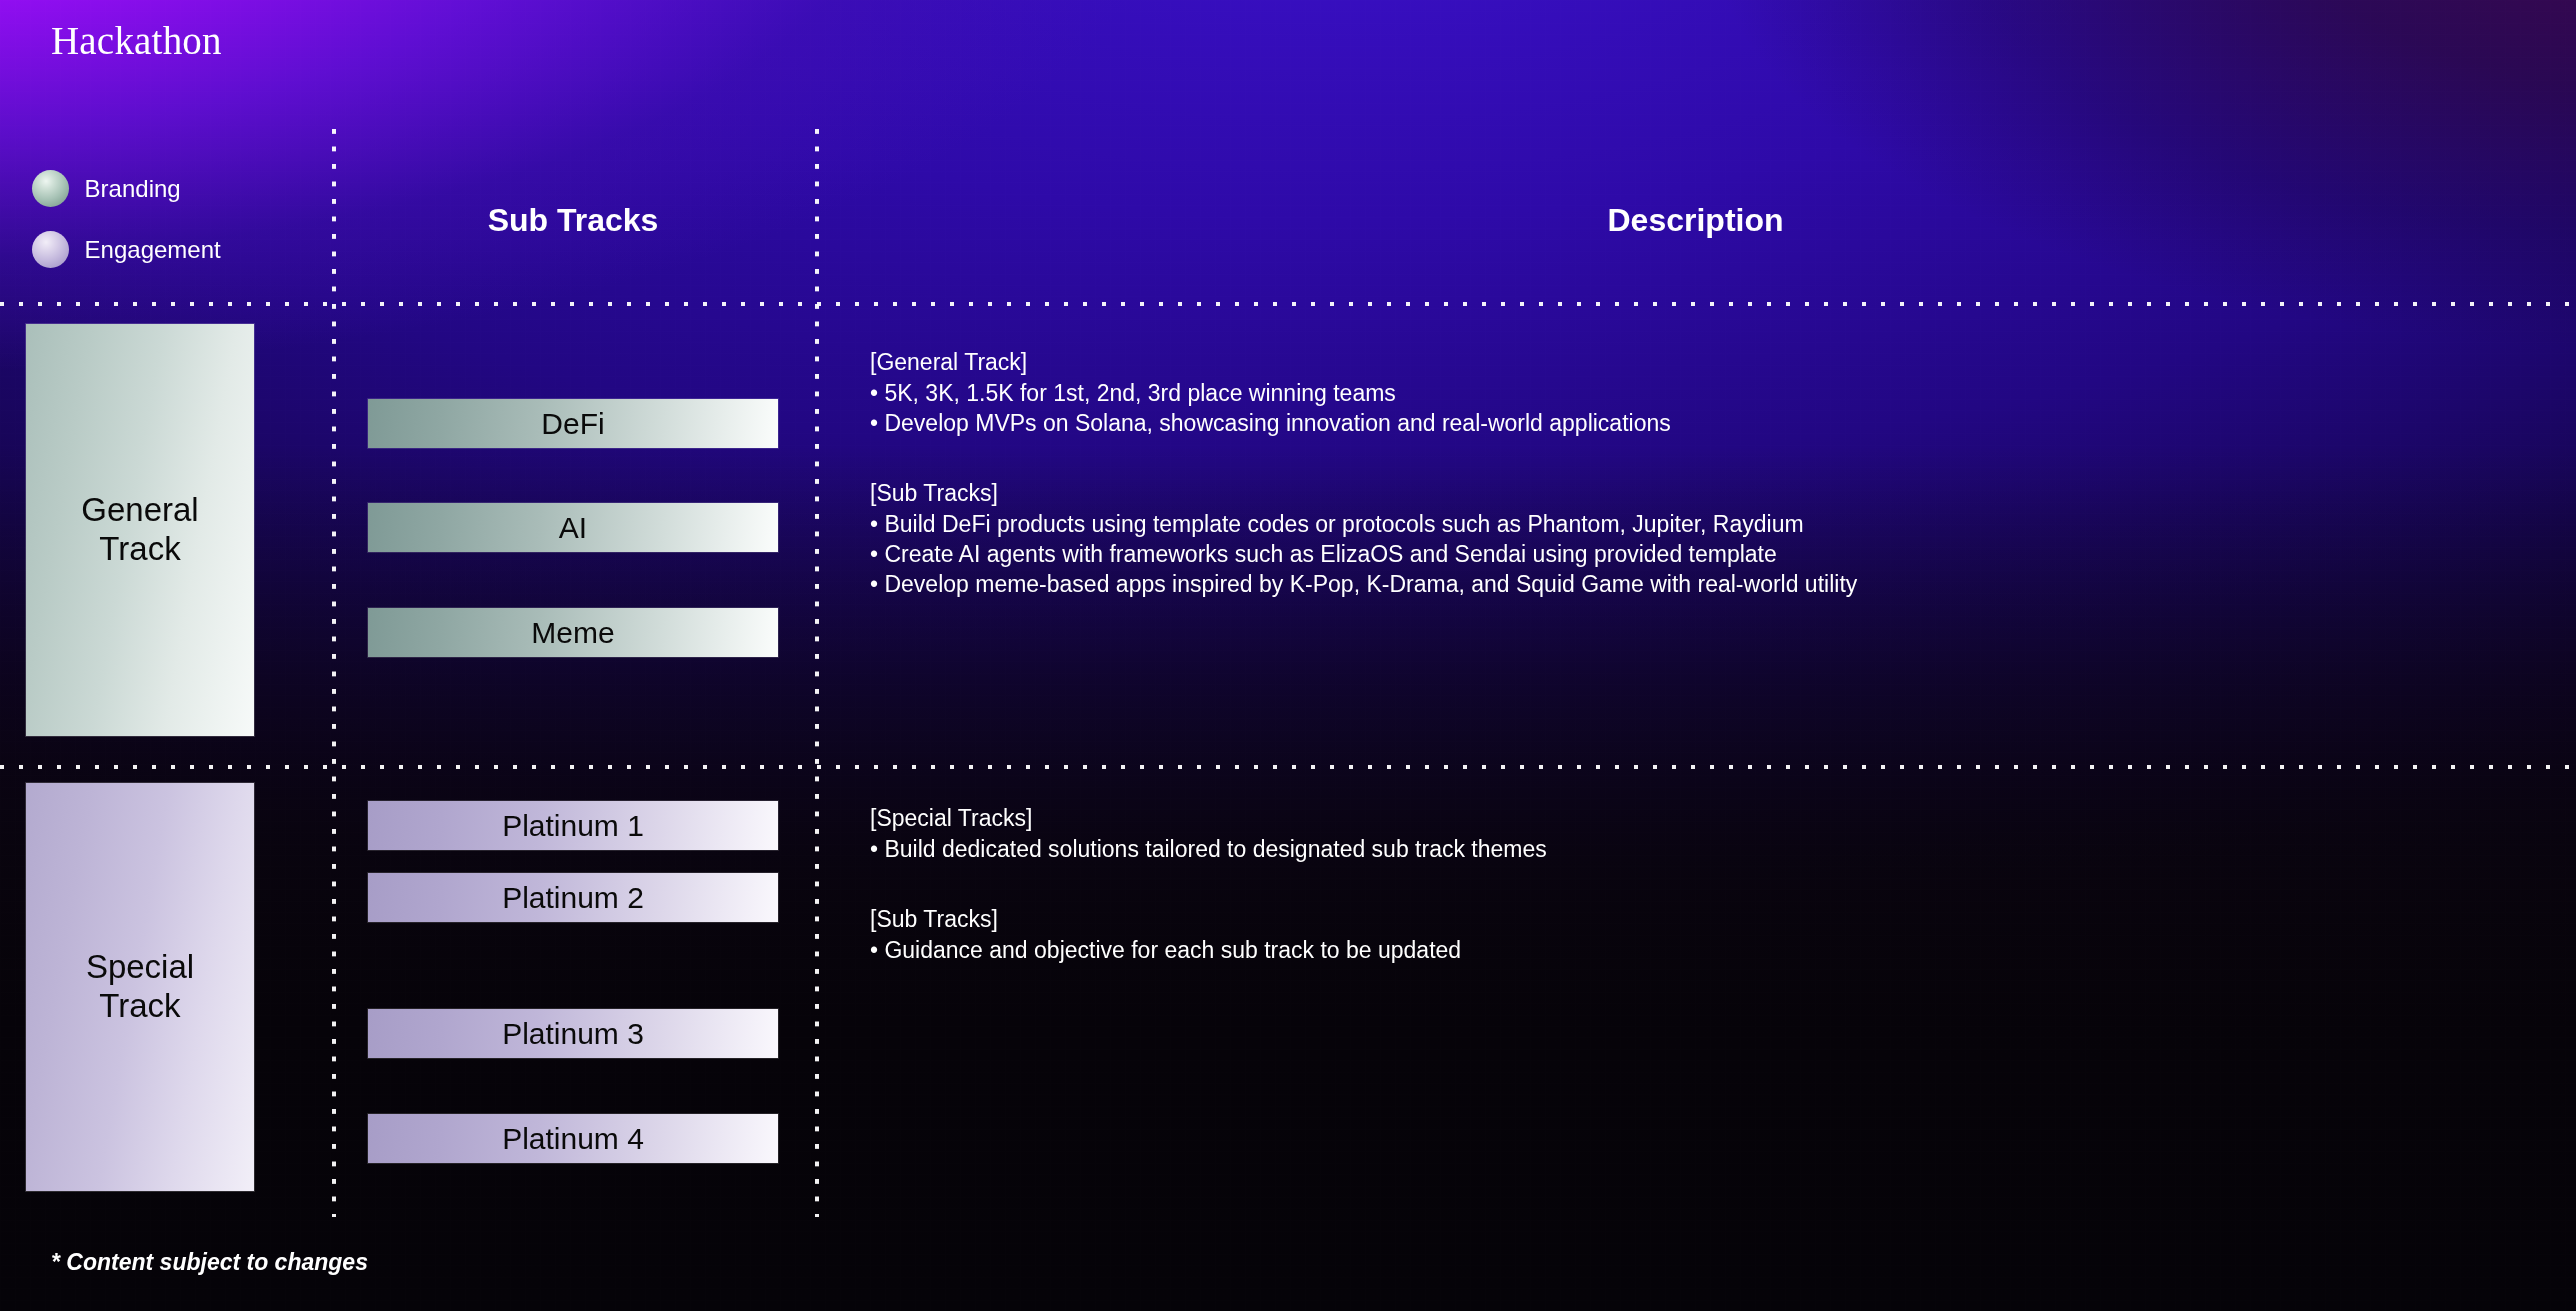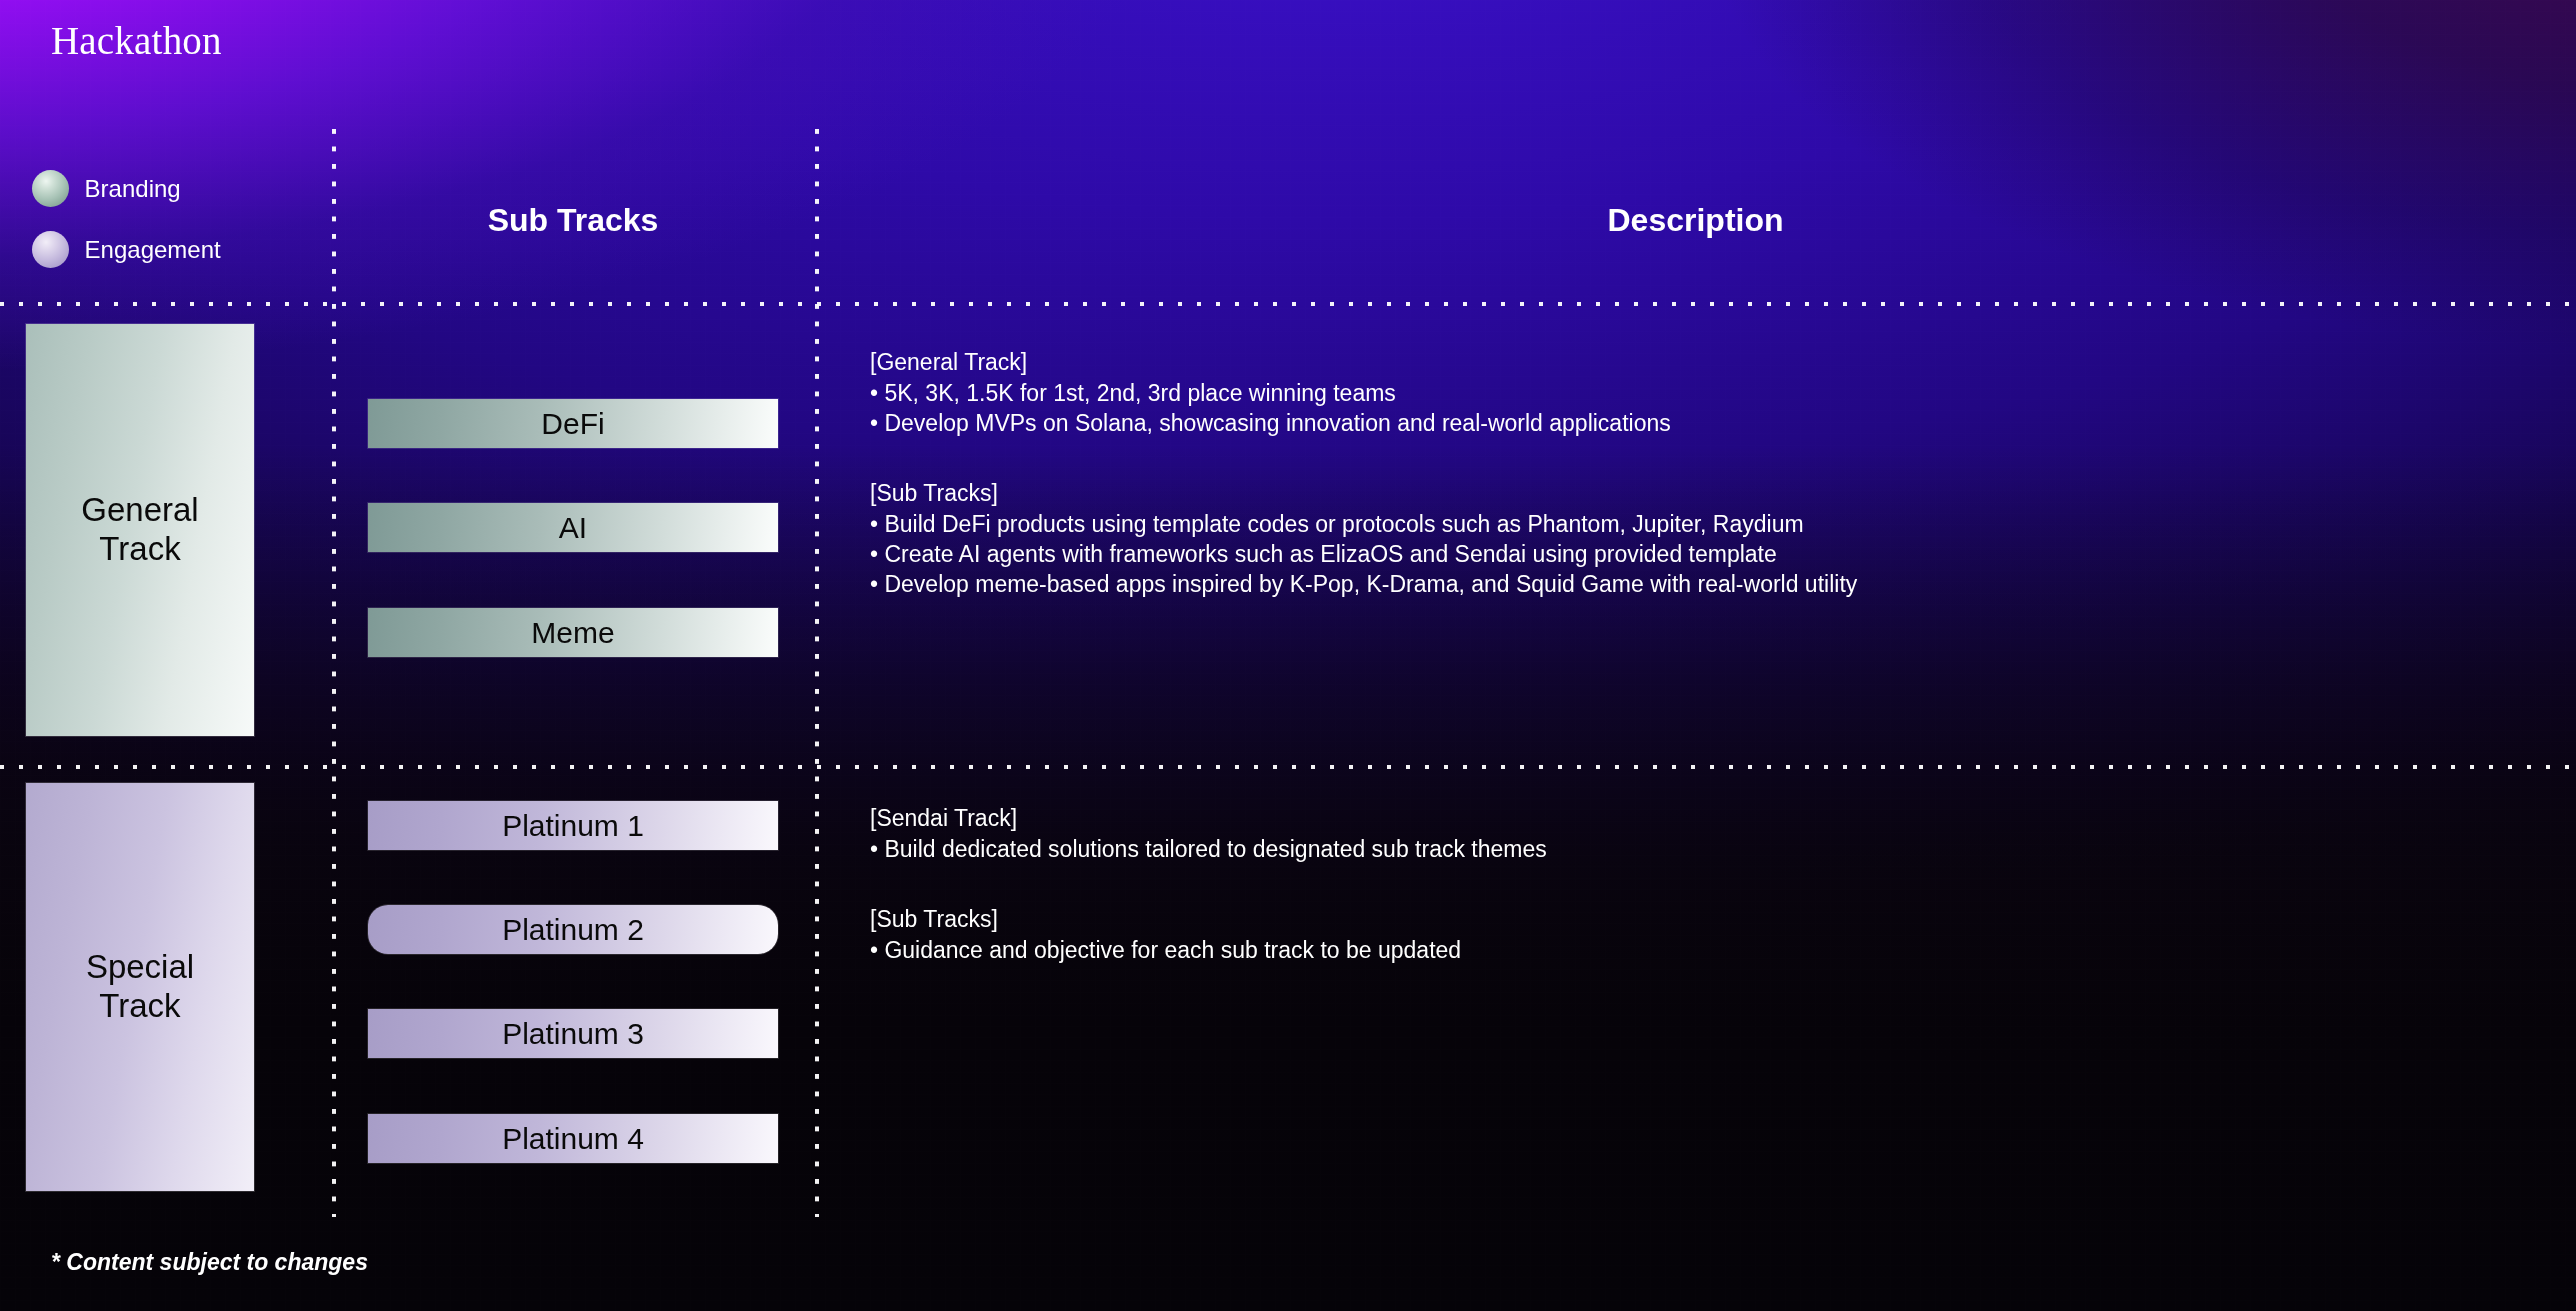--- a/index.html
+++ b/index.html
@@ -283,32 +283,32 @@
   <div class="track-box track-special">
     <div>
       <div>Special</div>
       <div>Track</div>
     </div>
   </div>
 
   <div class="subtrack subtrack-purple" style="top:801px;">
     <span>Platinum 1</span>
   </div>
-  <div class="subtrack subtrack-purple" style="top:905px;border-radius:20px;">
+  <div class="subtrack subtrack-purple" style="top:873px;">
     <span>Platinum 2</span>
   </div>
   <div class="subtrack subtrack-purple" style="top:1009px;">
     <span>Platinum 3</span>
   </div>
   <div class="subtrack subtrack-purple" style="top:1114px;">
     <span>Platinum 4</span>
   </div>
 
   <div class="desc desc-special">
-    <p class="desc-heading">[Sendai Track]</p>
+    <p class="desc-heading">[Special Tracks]</p>
     <p class="desc-line">• Build dedicated solutions tailored to designated sub track themes</p>
     <div class="desc-gap"></div>
     <p class="desc-heading">[Sub Tracks]</p>
     <p class="desc-line">• Guidance and objective for each sub track to be updated</p>
   </div>
 
   <div class="footnote">* Content subject to changes</div>
 
 </div>
 

